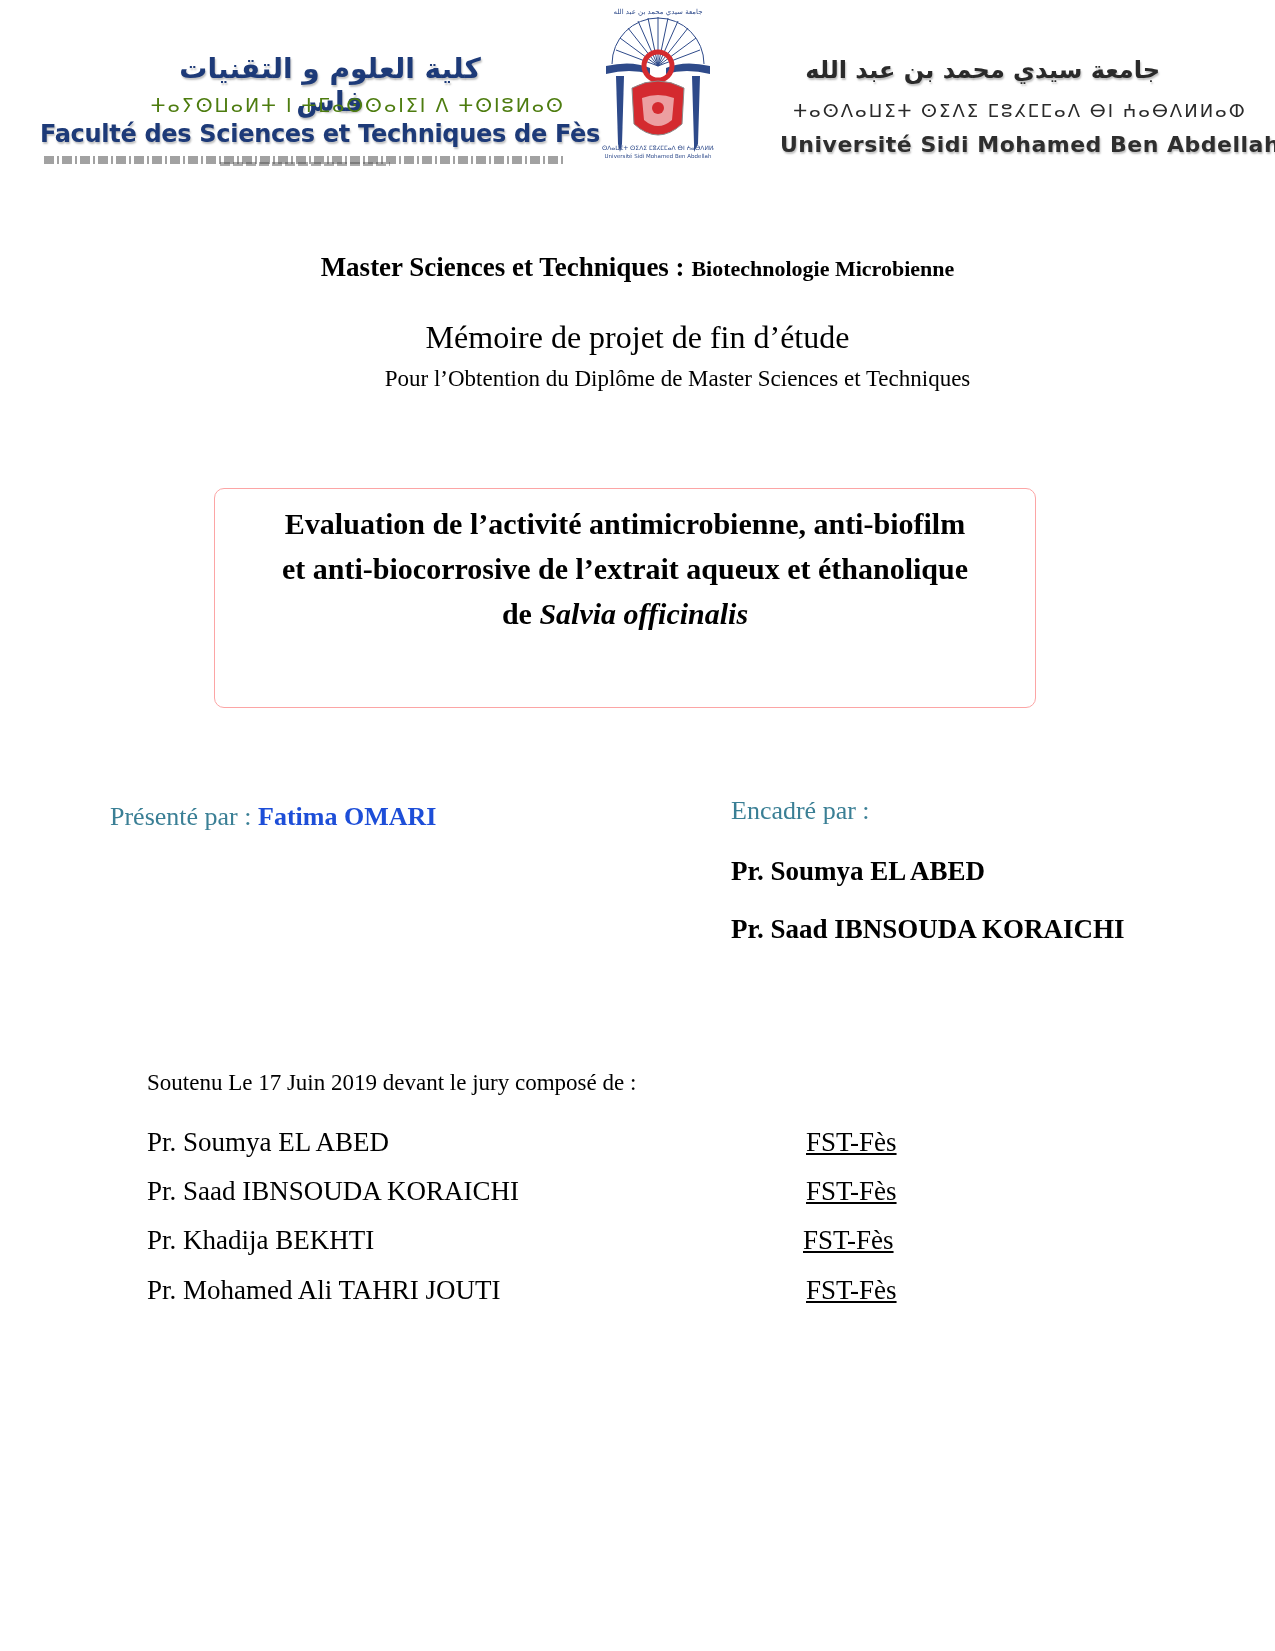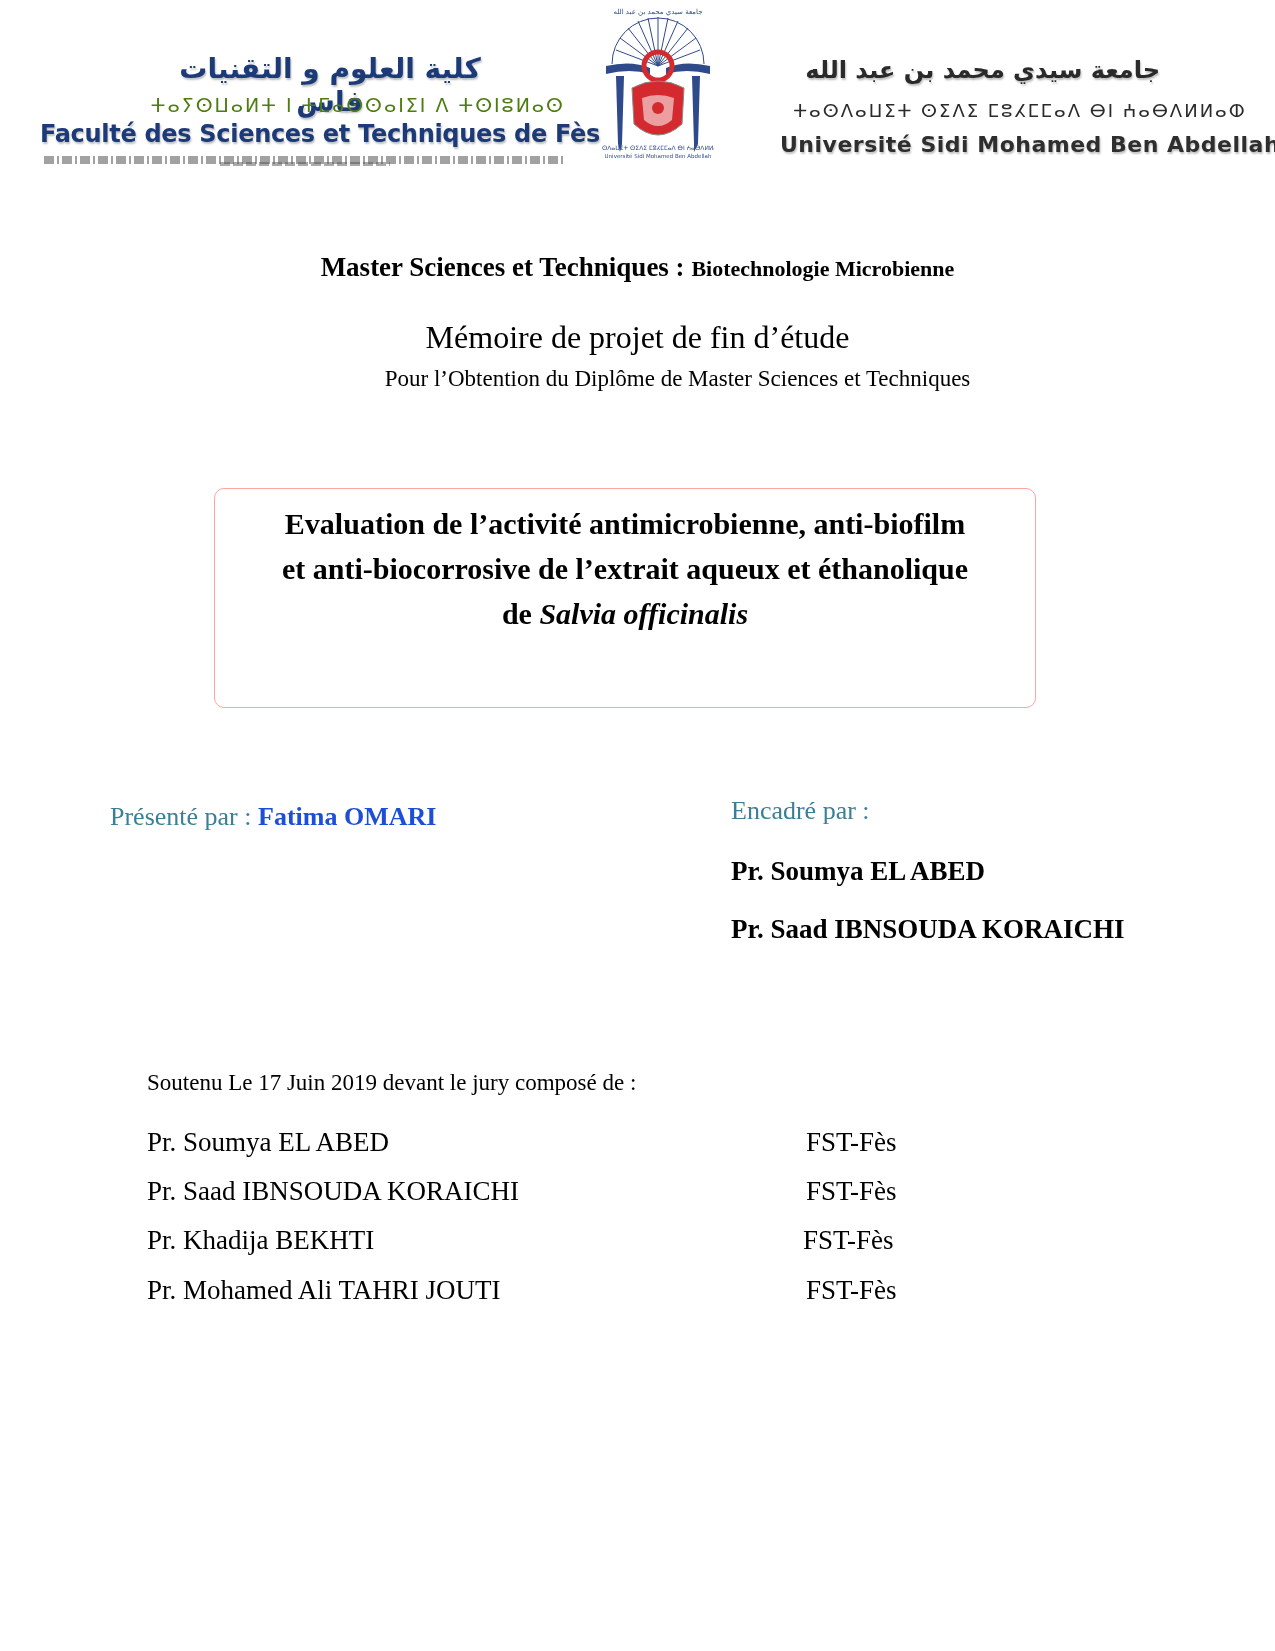--- a/index.html
+++ b/index.html
@@ -49,21 +49,21 @@
   .label-teal { color:#3a7f95; font-weight:normal; }
   .presente { left:110px; top:802px; font-size:26px; white-space:nowrap; }
   .presente b { color:#1d4ed8; font-weight:bold; }
   .encadre { left:725px; top:796px; font-size:26px; white-space:nowrap;margin-left:6px; }
   .sup1 { left:731px; top:856px; font-size:27px; font-weight:bold; white-space:nowrap; }
   .sup2 { left:731px; top:914px; font-size:27px; font-weight:bold; white-space:nowrap; }
 
   .soutenu { left:147px; top:1070px; font-size:23px; font-weight:normal; white-space:nowrap; }
   .jury-row { left:147px; width:800px; height:36px; font-size:27px; white-space:nowrap; }
   .jury-name { position:absolute; left:0; top:0; }
-  .jury-inst { position:absolute; left:659px; top:0; }
+  .jury-inst { position:absolute; left:659px; top:0;text-decoration:underline; }
 </style>
 </head>
 <body>
 
 <div class="abs fst-logo">
   <div class="fst-arabic">كلية العلوم و التقنيات فاس</div>
   <div class="fst-tifinagh">ⵜⴰⵢⵙⵡⴰⵍⵜ ⵏ ⵜⵎⴰⵙⵙⴰⵏⵉⵏ ⴷ ⵜⵙⵏⵓⵍⴰⵙ</div>
   <div class="fst-french">Faculté des Sciences et Techniques de Fès</div>
   <div class="fst-rule"></div>
   <div class="fst-rule2"></div>

